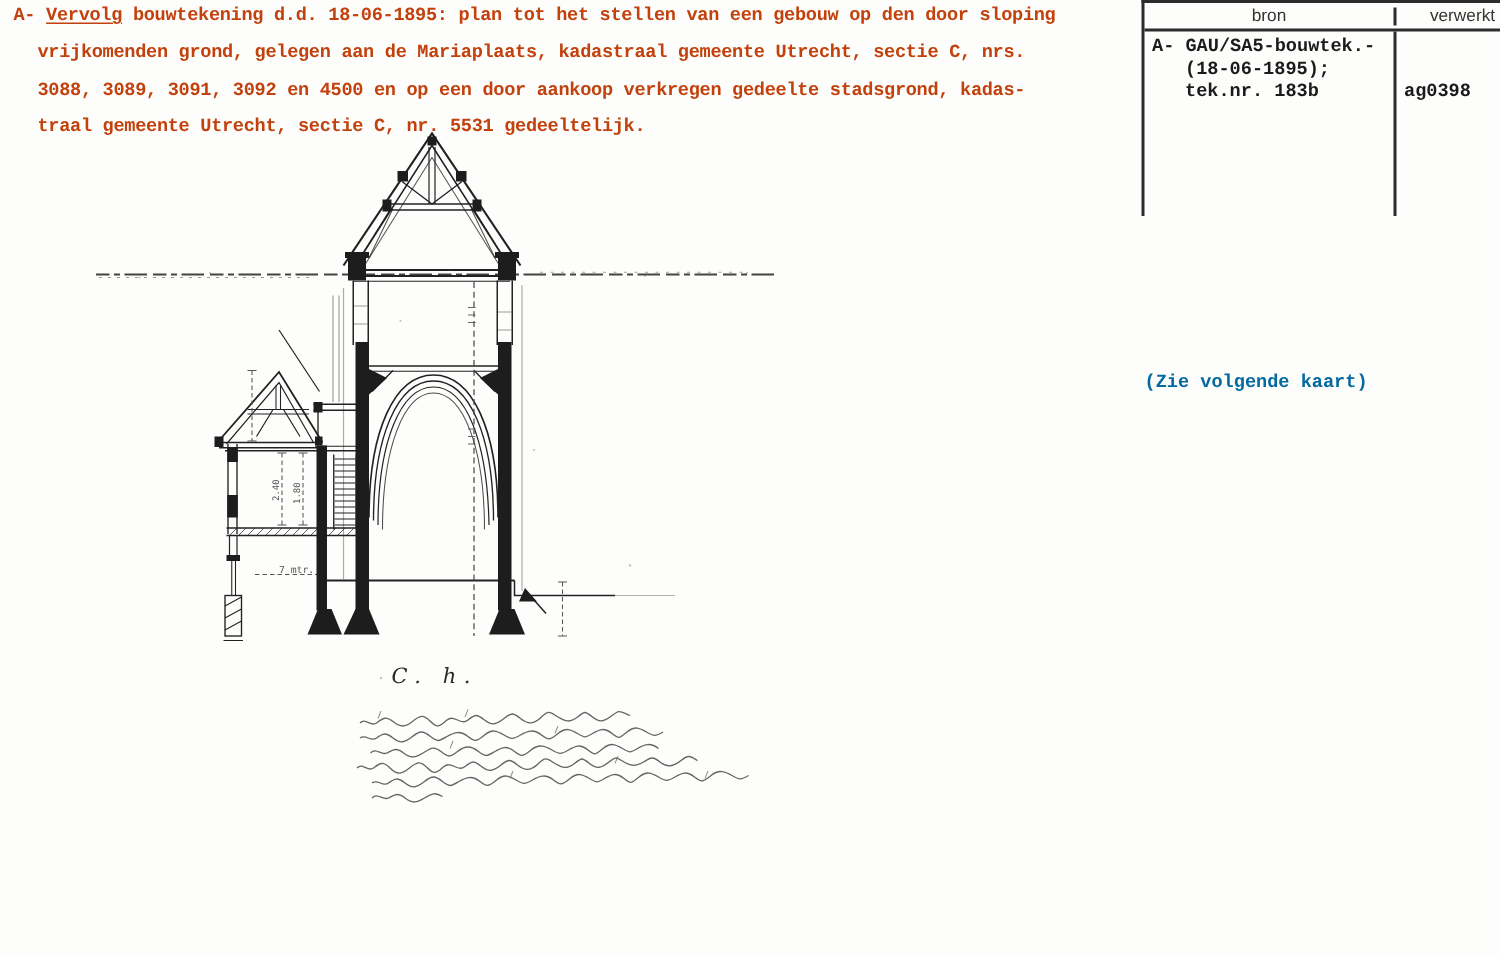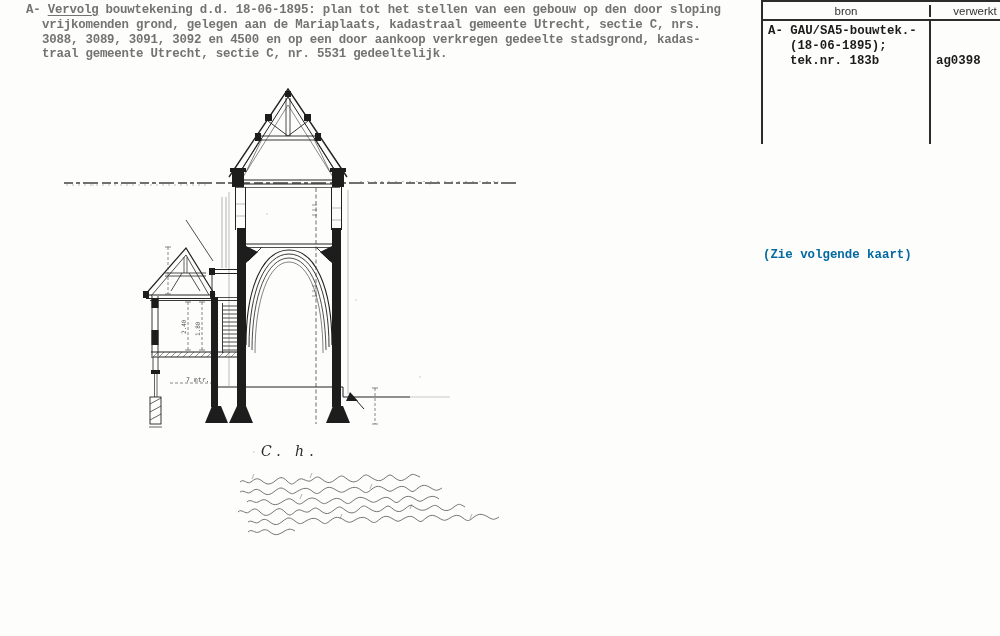--- a/index.html
+++ b/index.html
@@ -1,23 +1,23 @@
 <!DOCTYPE html>
 <html><head>
 <meta charset="utf-8">
 <style>
   html,body{margin:0;padding:0;}
   body{width:1000px;height:636px;position:relative;background:#fdfdfc;overflow:hidden;
        font-family:"Liberation Mono","DejaVu Sans Mono",monospace;color:#1e1e1e;}
   .abs{position:absolute;}
   
-  .desc{left:26px;top:3px;width:745px;font-size:12.4px;line-height:14.8px;font-weight:700;
-        letter-spacing:-0.2px;color:#737373;}
+  .desc{left:9px;top:3px;width:745px;font-size:12.4px;line-height:14.8px;font-weight:700;
+        letter-spacing:-0.2px;color:#c2410c;}
   .desc-line{white-space:pre;}
-  .desc-cont{padding-left:16px;}
+  .desc-cont{padding-left:16px;margin-top:10px;}
   .ul{text-decoration:underline;text-underline-offset:2px;}
   
   .rtable{left:761px;top:0;width:239px;height:144px;border-top:2px solid #2c2c2c;
           border-left:2px solid #2c2c2c;box-sizing:border-box;display:flex;flex-direction:column;}
   .thead{display:flex;border-bottom:2px solid #2c2c2c;height:17px;align-items:center;
          font-family:"Liberation Sans","DejaVu Sans",sans-serif;font-size:11.5px;color:#333;}
   .th{text-align:center;}
   .th-bron{width:168px;box-sizing:border-box;border-right:2px solid #2c2c2c;}
   .th-verw{flex:1;margin-left:19px;}
   .tbody{display:flex;flex:1;font-size:12.4px;font-weight:700;line-height:15px;color:#1b1b1b;}

